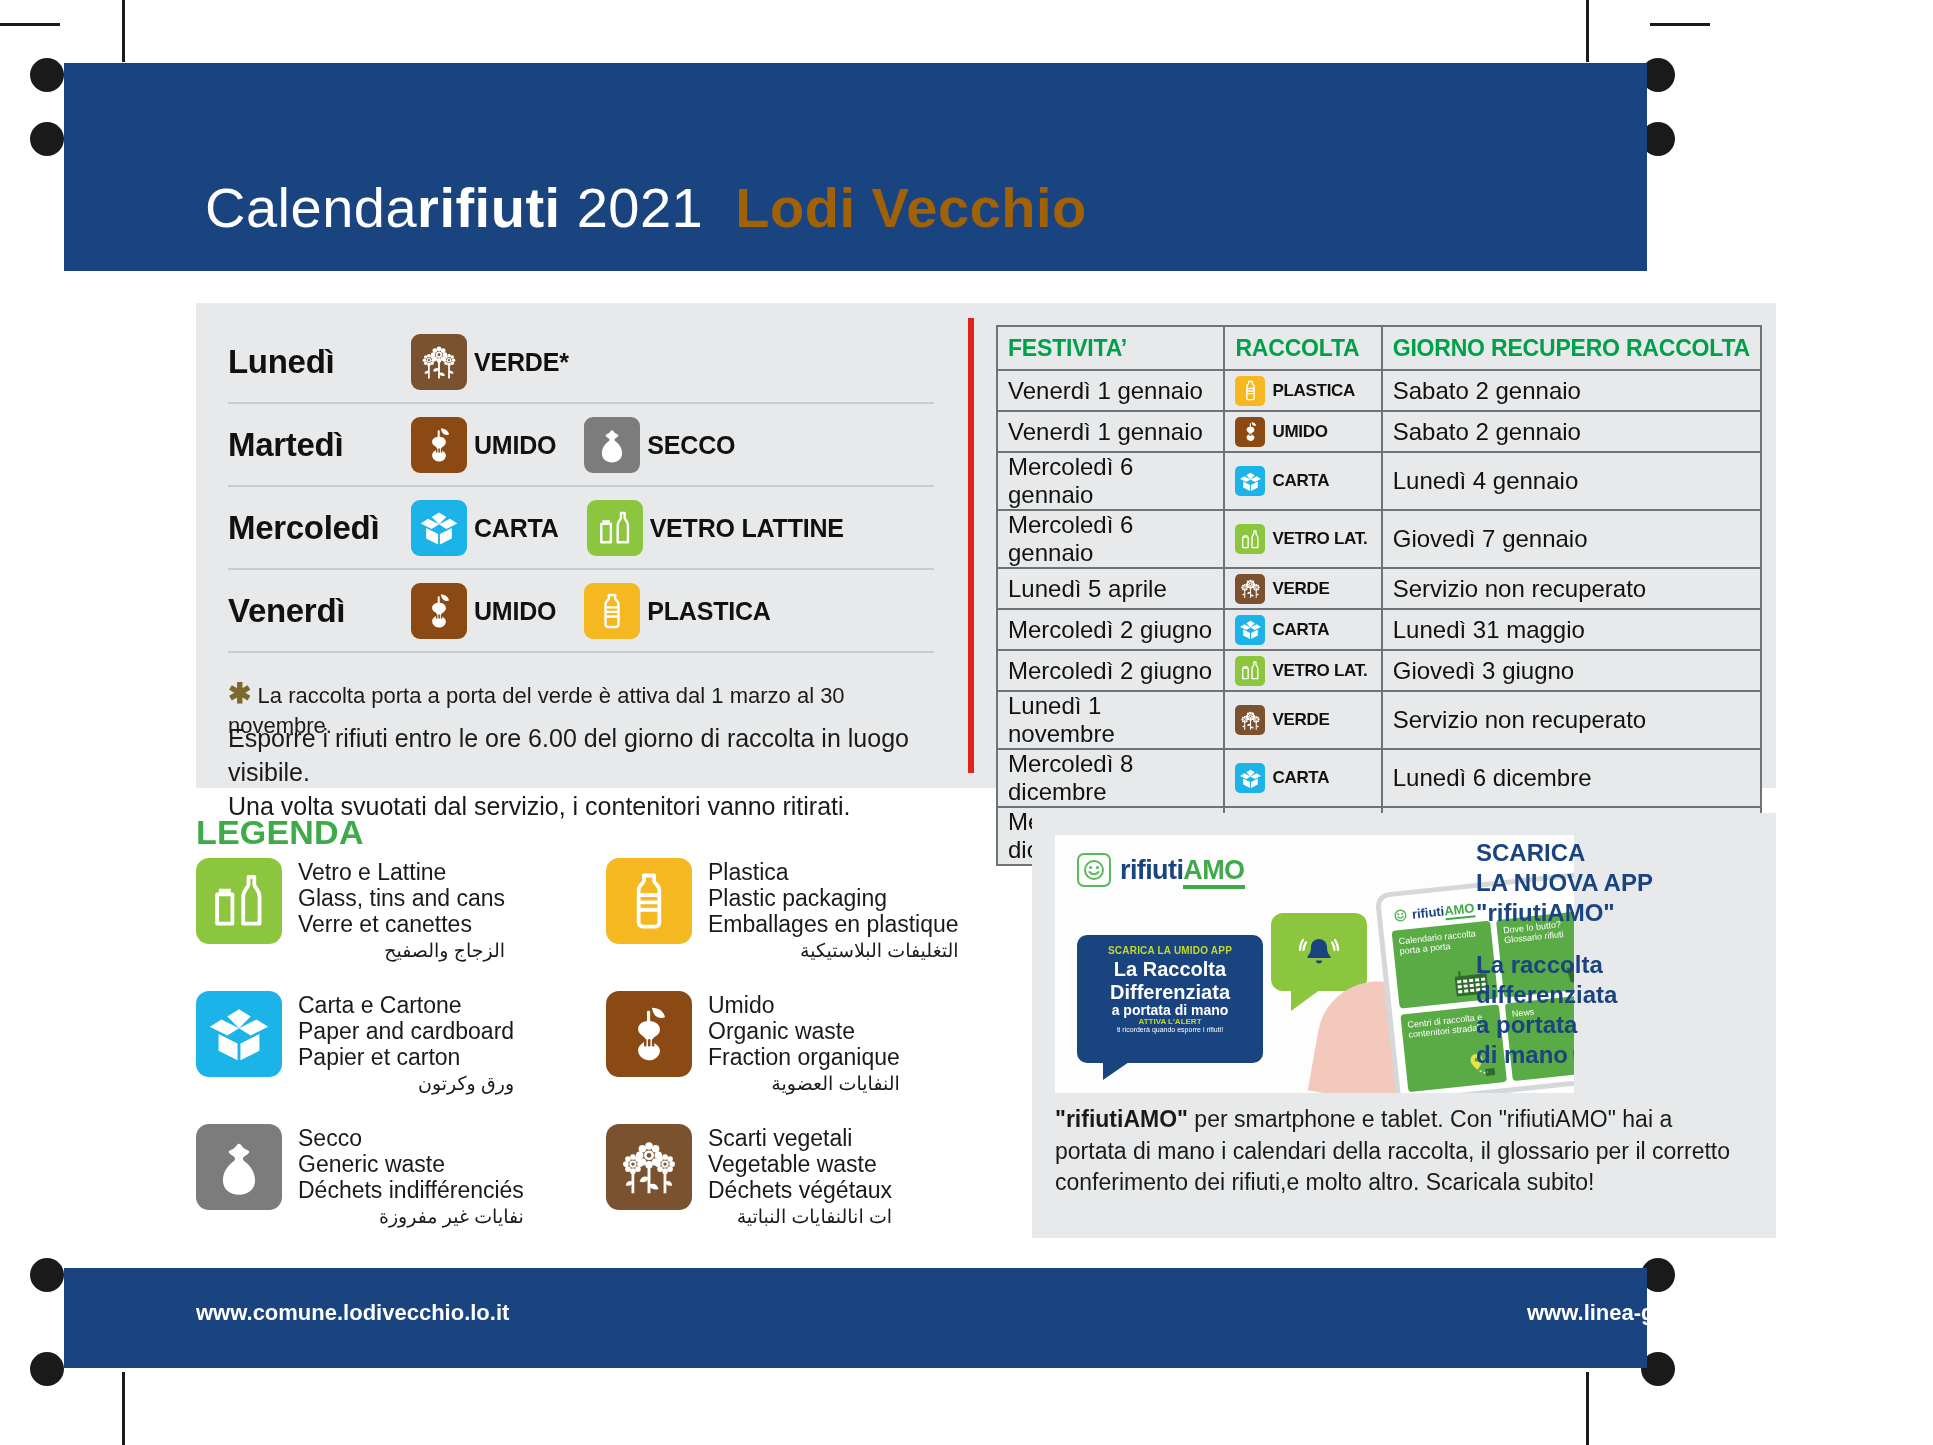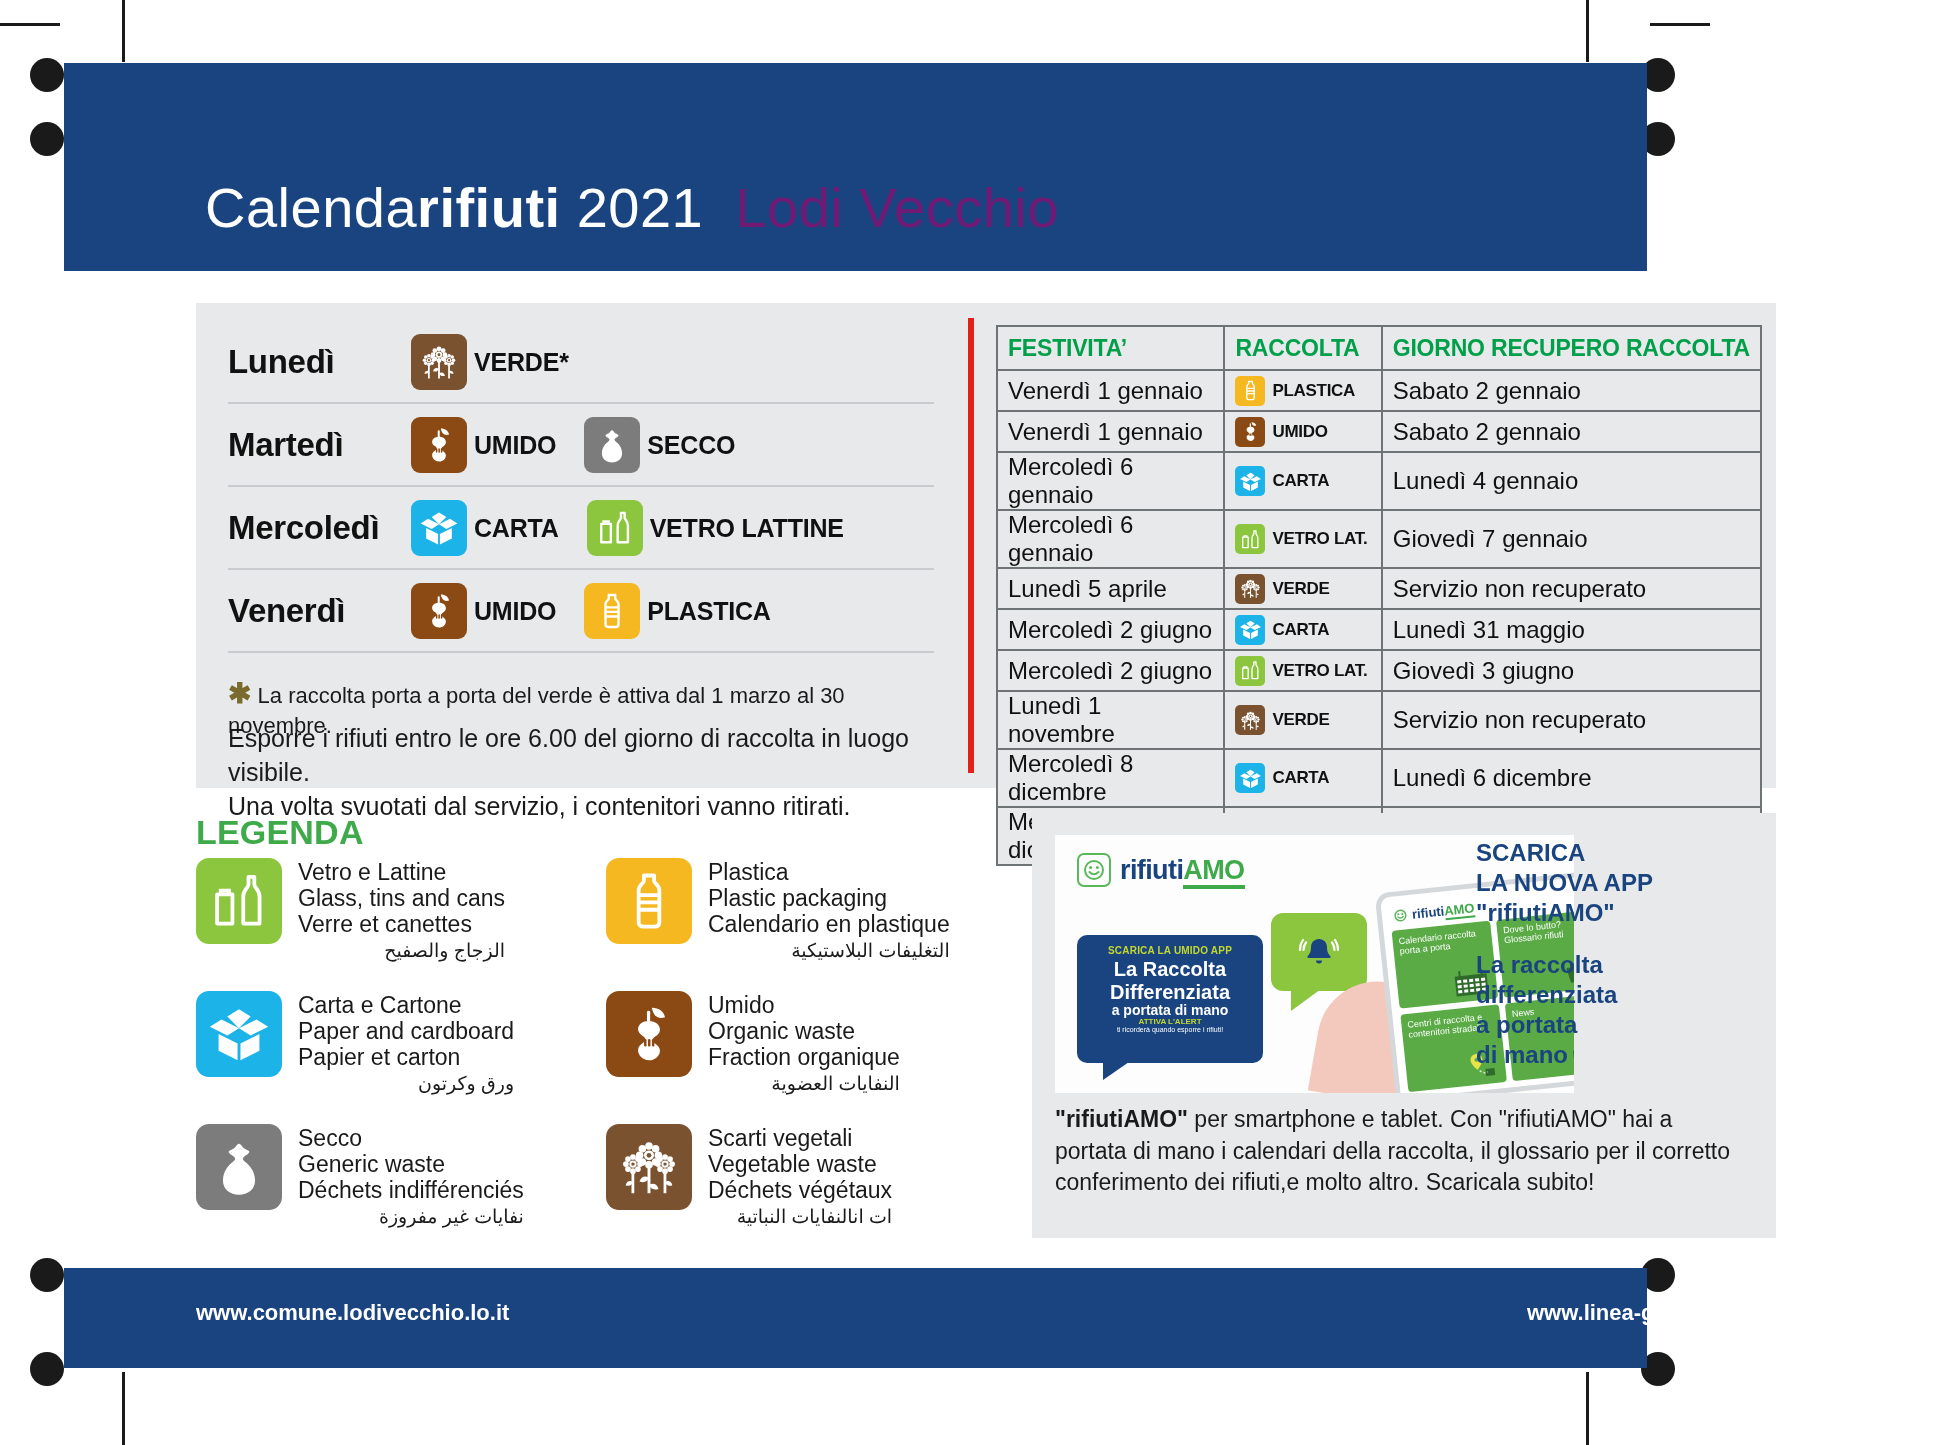--- a/index.html
+++ b/index.html
@@ -23,21 +23,21 @@
     position: absolute; left: 64px; top: 63px; width: 1583px; height: 208px;
     background: #1a4480;
   }
   .header-title {
     position: absolute; left: 205px; top: 175px;
     font-size: 56px; letter-spacing: 0.5px; white-space: nowrap;
   }
   .h-calenda { color: #ffffff; font-weight: 300; }
   .h-rifiuti { color: #ffffff; font-weight: 700; }
   .h-year    { color: #ffffff; font-weight: 300; }
-  .h-town    { color: #701a75; font-weight: 400; }
+  .h-town    { color: #a16207; font-weight: 700; }
 
   
   .panel-left {
     position: absolute; left: 196px; top: 303px; width: 770px; height: 485px;
     background: #e7e9ea;
   }
   .panel-right {
     position: absolute; left: 966px; top: 303px; width: 810px; height: 485px;
     background: #e7e9ea;
   }
@@ -706,21 +706,21 @@
           <svg width="70" height="70" viewBox="0 0 48 48">
             <g fill="none" stroke="#fff" stroke-width="2.6">
       <path d="M20.5 6.5h7v3.8c0 1.6 3.6 2.6 3.6 6.4v21.8c0 2-1.4 3-3.4 3h-7.4c-2 0-3.4-1-3.4-3V16.7c0-3.8 3.6-4.8 3.6-6.4z" stroke-linejoin="round"></path>
       <path d="M17.2 20h13.6M17.2 25h13.6M17.2 30h13.6"></path>
     </g>
           </svg>
         </div>
      <div class="leg-text">
        <div class="l1">Plastica</div>
        <div class="l2">Plastic packaging</div>
-       <div class="l3">Calendario en plastique</div>
+       <div class="l3">Emballages en plastique</div>
        <div class="l4">التغليفات البلاستيكية</div>
      </div>
       </div>
       <div class="leg-item">
         <div class="tile t-carta" style="width:86px;height:86px;border-radius:13px;">
           <svg width="70" height="70" viewBox="0 0 48 48">
             <g fill="#fff">
       <path d="M24 20 L12 14 L4 19 L16 25 Z"></path>
       <path d="M24 20 L36 14 L44 19 L32 25 Z"></path>
       <path d="M24 20 L16 12 L24 7 L32 12 Z"></path>

